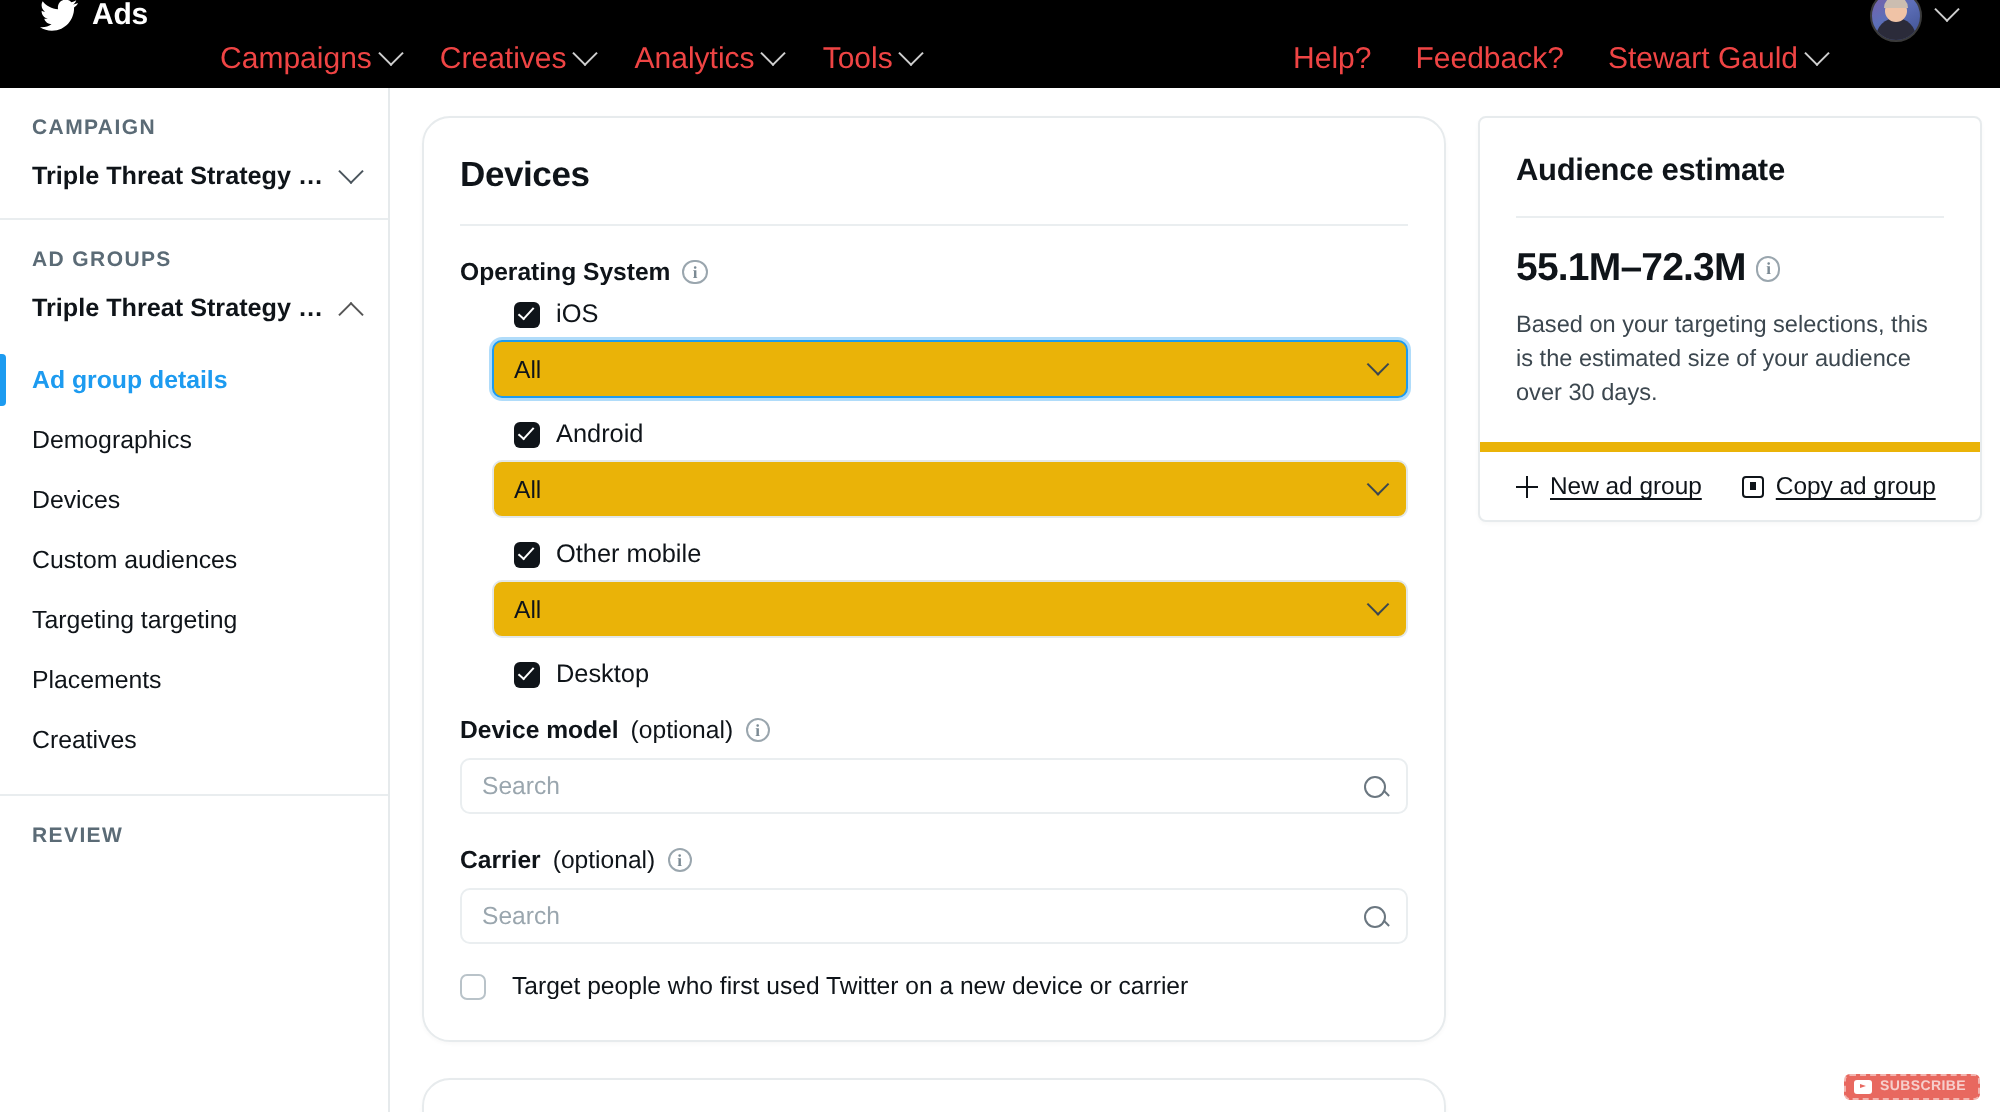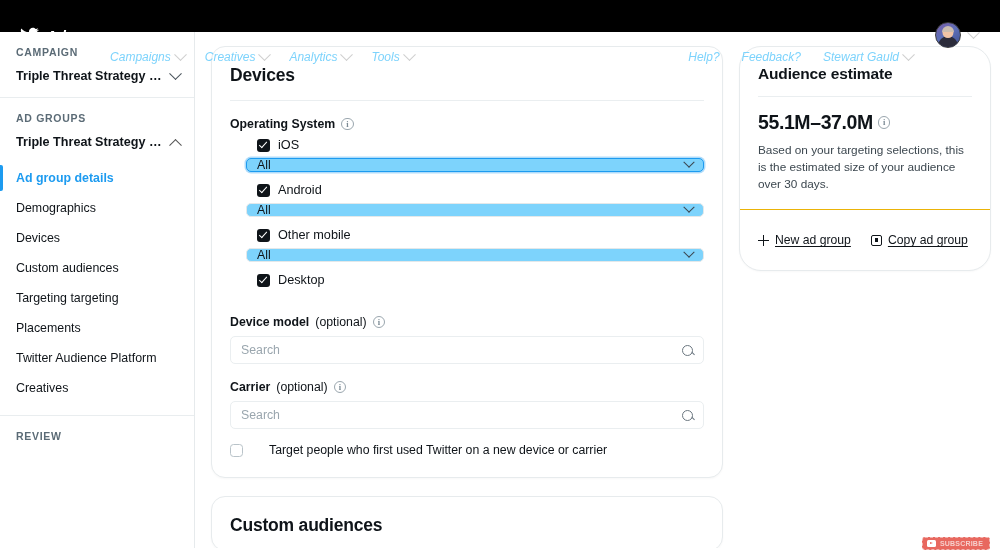--- a/index.html
+++ b/index.html
@@ -8,50 +8,49 @@
     width: 1000px;
     height: 556px;
     overflow: hidden;
     background: #ffffff;
     font-family: "Liberation Sans", sans-serif;
     -webkit-font-smoothing: antialiased;
   }
 
   
   .topnav {
-    height: 32px;
+    height: 44px;
     background: #000000;
     display: flex;
-    align-items: flex-start;
+    align-items: flex-end;
     padding: 0 16px;
     position: relative;
     z-index: 30;
-    font-style: italic;
   }
   .nav-left { display: flex; align-items: center; }
   .brand {
     display: flex;
     align-items: center;
     gap: 7px;
     margin-right: 26px;
     padding-left: 4px;
   }
   .bird-icon { width: 19px; height: 19px; display: block; }
   .brand-label {
     color: #ffffff;
     font-size: 15px;
     font-weight: 700;
     letter-spacing: -0.1px;
   }
   .nav-item {
     display: flex;
     align-items: center;
     gap: 5px;
-    color: #7dd3fc;
-    font-size: 12px;
+    color: #ef4444;
+    font-size: 15px;
     font-weight: 400;
     padding: 6px 10px;
     cursor: pointer;
     white-space: nowrap;
     margin-top: 44px;
   }
   .caret {
     width: 9px; height: 9px;
     border-right: 1.6px solid #cfcfcf;
     border-bottom: 1.6px solid #cfcfcf;
@@ -252,24 +251,24 @@
   .cbox.off {
     background: #fff;
     border: 1.3px solid #b9c3c9;
     border-radius: 3.5px;
   }
   .check-label { font-size: 12.7px; color: #0f1419; }
 
   .select-wrap { padding-left: 16px; margin-bottom: 11px; }
   .select {
     position: relative;
-    height: 14px;
+    height: 29px;
     border: 1px solid #e3e8ea;
     border-radius: 5px;
-    background: #7dd3fc;
+    background: #eab308;
     display: flex;
     align-items: center;
     padding: 0 10px;
     font-size: 12.3px;
     color: #0f1419;
     cursor: pointer;
   }
   .select.focused {
     border: 1.5px solid #1d9bf0;
     box-shadow: 0 0 0 1.5px rgba(29,155,240,0.35);
@@ -308,30 +307,30 @@
     position: absolute;
     width: 4px; height: 1.4px;
     background: #6b7780;
     right: -3px; bottom: 0px;
     transform: rotate(45deg);
   }
 
   .bottom-check {
     display: flex;
     align-items: center;
-    gap: 26px;
+    gap: 13px;
     margin-top: 2px;
   }
   .bottom-check .lbl { font-size: 12.3px; color: #0f1419; }
 
   
   .est-card {
     background: #fff;
     border: 1px solid #e7ebed;
-    border-radius: 22px;
+    border-radius: 4px;
     box-shadow: 0 1px 2px rgba(0,0,0,0.03);
     overflow: hidden;
   }
   .est-title {
     font-size: 15.5px;
     font-weight: 700;
     color: #0f1419;
     letter-spacing: -0.15px;
     padding: 18px 18px 13px 18px;
   }
@@ -346,25 +345,25 @@
     color: #0f1419;
     letter-spacing: -0.4px;
     margin-bottom: 8px;
   }
   .est-desc {
     font-size: 11.8px;
     line-height: 1.45;
     color: #3c474f;
   }
   .est-footer {
-    border-top: 1px solid #eab308;
+    border-top: 5px solid #eab308;
     display: flex;
     align-items: center;
     gap: 20px;
-    padding: 23px 18px;
+    padding: 10px 18px;
   }
   .est-link {
     display: flex;
     align-items: center;
     gap: 6px;
     font-size: 12.2px;
     color: #0f1419;
     cursor: pointer;
   }
   .est-link .txt { text-decoration: underline; text-underline-offset: 2px; }
@@ -500,21 +499,20 @@
       <span class="side-title">Triple Threat Strategy - Ad G...</span>
       <span class="caret-up"></span>
     </div>
 
     <div class="side-link active">Ad group details</div>
     <div class="side-link">Demographics</div>
     <div class="side-link">Devices</div>
     <div class="side-link">Custom audiences</div>
     <div class="side-link">Targeting targeting</div>
     <div class="side-link">Placements</div>
-    <div class="side-link">Twitter Audience Platform</div>
     <div class="side-link" style="margin-bottom:12px;">Creatives</div>
 
     <div class="divider"></div>
     <div class="side-heading">REVIEW</div>
   </div>
 
   <div class="main">
 
     <div class="col-forms">
 
@@ -554,21 +552,21 @@
             <span class="cbox on"></span>
             <span class="check-label">Other mobile</span>
           </div>
           <div class="select-wrap">
             <div class="select">
               <span>All</span>
               <span class="chev"></span>
             </div>
           </div>
 
-          <div class="check-row" style="margin-bottom:28px;">
+          <div class="check-row" style="margin-bottom:14px;">
             <span class="cbox on"></span>
             <span class="check-label">Desktop</span>
           </div>
 
           <div class="field-label">
             <span>Device model</span>
             <span class="optional">(optional)</span>
             <span class="info-icon">i</span>
           </div>
           <div class="search-box">
@@ -597,21 +595,21 @@
         <div class="card-title">Custom audiences</div>
       </div>
     </div>
 
     <div class="col-side">
       <div class="est-card">
         <div class="est-title">Audience estimate</div>
         <div class="est-rule"></div>
         <div class="est-body">
           <div class="est-value">
-            <span>55.1M–37.0M</span>
+            <span>55.1M–72.3M</span>
             <span class="info-icon">i</span>
           </div>
           <div class="est-desc">Based on your targeting selections, this is the estimated size of your audience over 30 days.</div>
         </div>
         <div class="est-footer">
           <div class="est-link">
             <span class="plus-icon"></span>
             <span class="txt">New ad group</span>
           </div>
           <div class="est-link">

